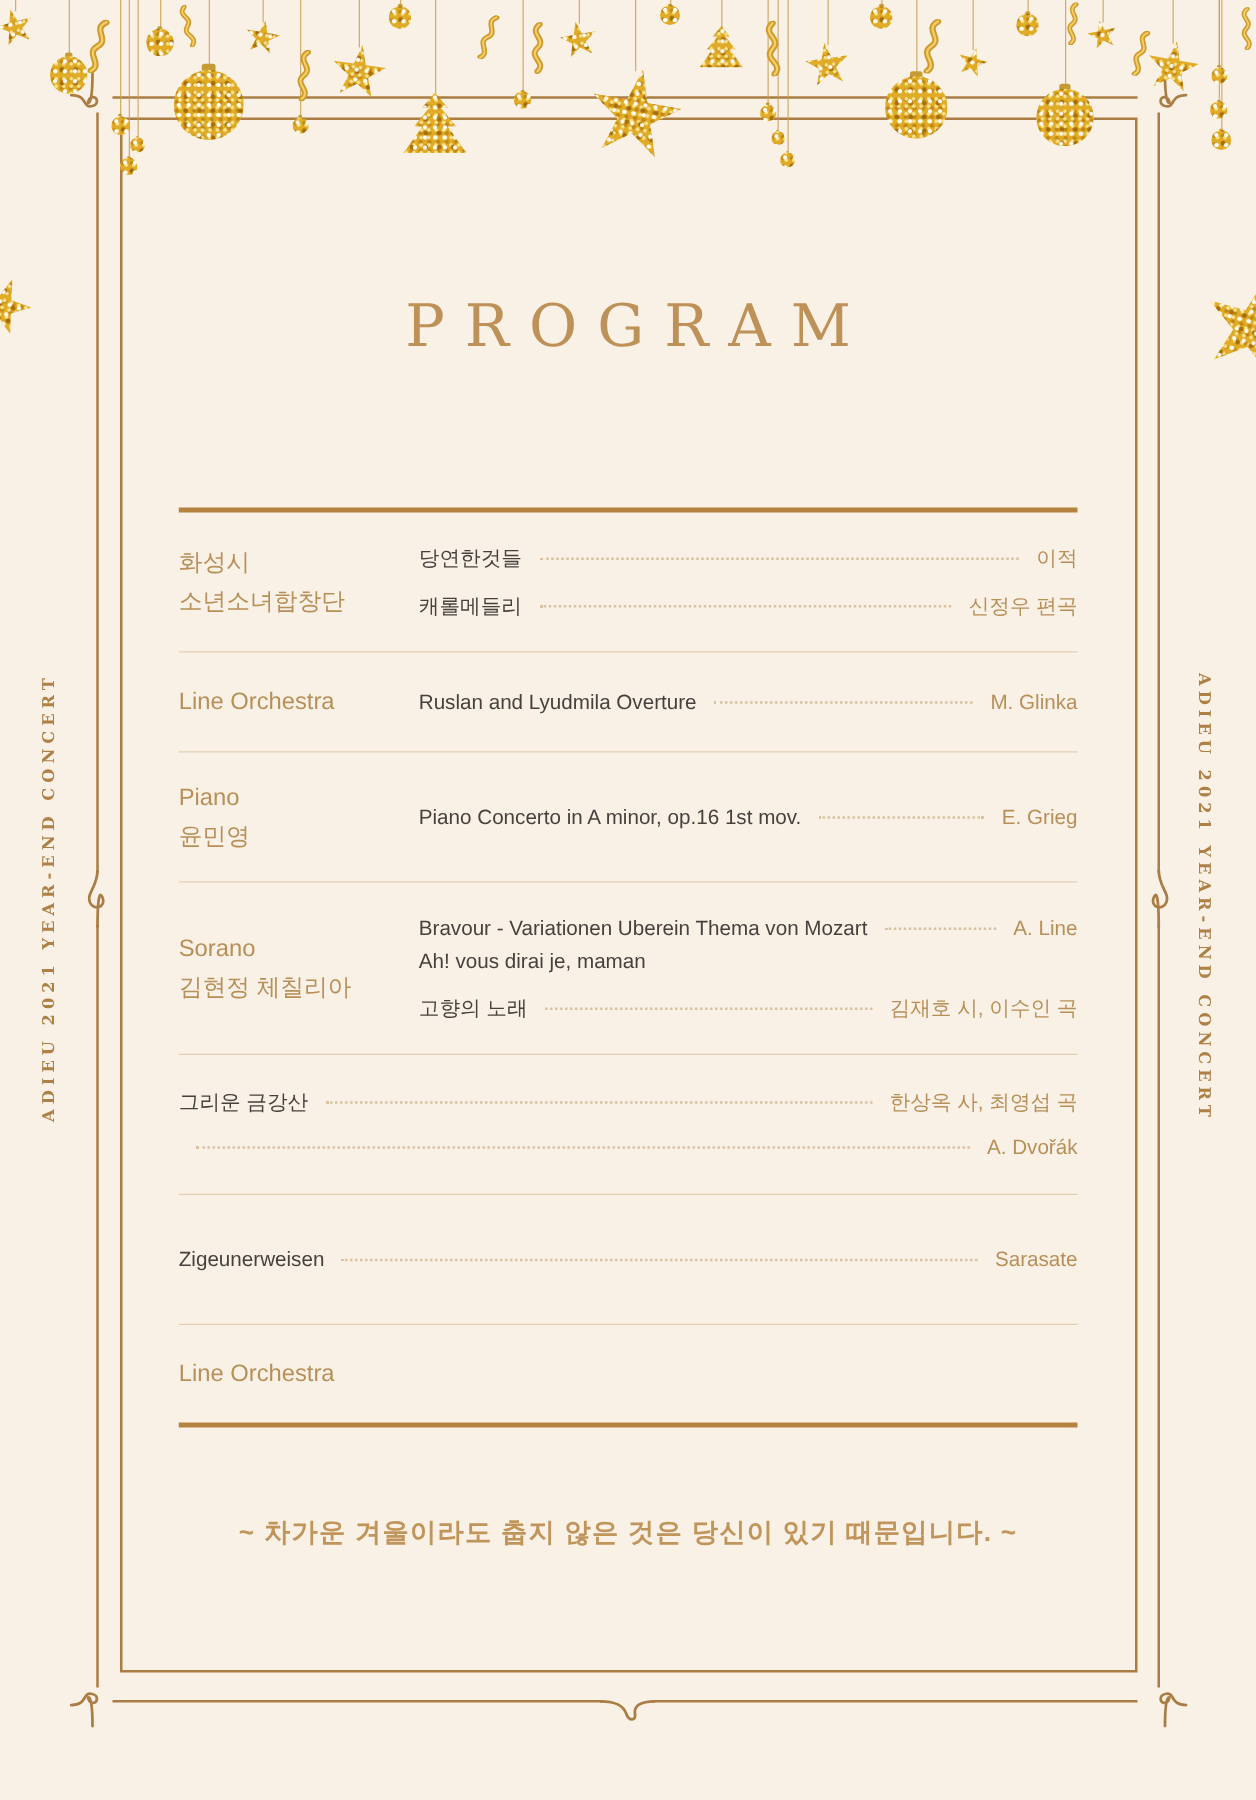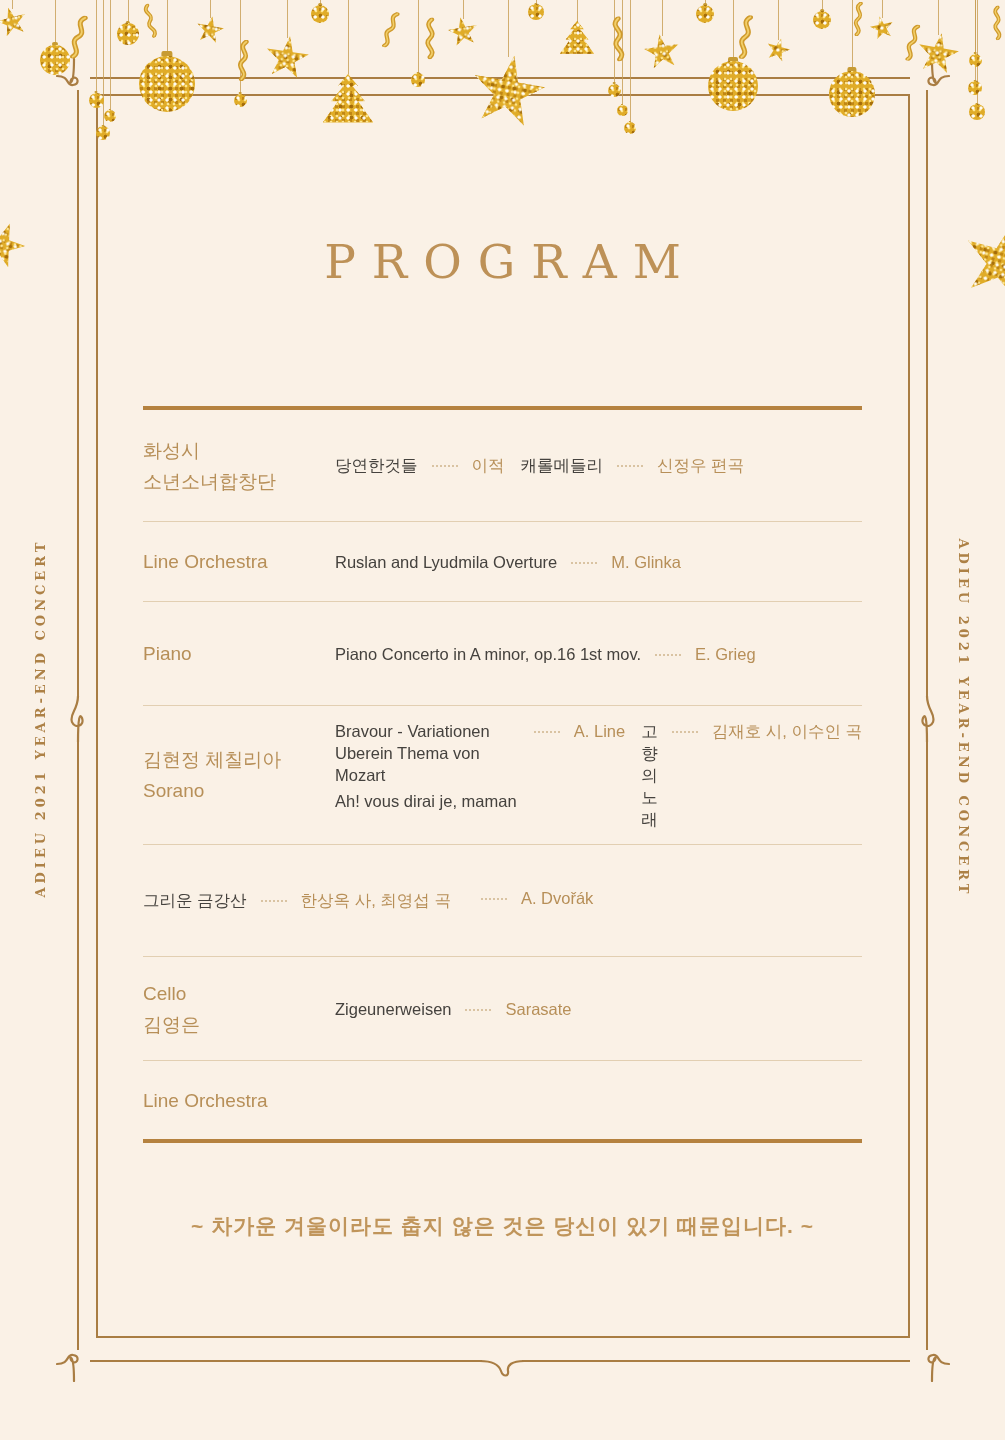--- a/index.html
+++ b/index.html
@@ -58,21 +58,21 @@
   .prow{display:flex;align-items:center;border-bottom:1px solid var(--sep)}
   .prow:last-child{border-bottom:none}
   .prow:nth-child(1){min-height:112px}
   .prow:nth-child(2){min-height:80px}
   .prow:nth-child(3){min-height:104px}
   .prow:nth-child(4){min-height:138px}
   .prow:nth-child(5){min-height:112px}
   .prow:nth-child(6){min-height:104px}
   .prow:nth-child(7){min-height:78px}
   .plabel{width:192px;flex:none;color:var(--gold);font-size:19px;line-height:31px;font-weight:400}
-  .ppieces{flex:1;display:flex;flex-direction:row;gap:16px;padding:14px 0}
+  .ppieces{flex:1;display:flex;flex-direction:column;gap:16px;padding:14px 0}
   .pline{display:flex;align-items:baseline}
   .ptitle{color:var(--dark);font-size:16.5px;line-height:22px}
   .leader{flex:1;min-width:26px;border-bottom:2px dotted var(--leader);transform:translateY(-4px);margin:0 14px}
   .pcomp{color:var(--gold);font-size:16.5px;white-space:nowrap;text-align:right}
   .ptitle2{color:var(--dark);font-size:16.5px;line-height:22px;margin-top:4px}
 </style>
 </head>
 <body>
 
 <div class="stage">
@@ -375,35 +375,36 @@
                 <div class="ptitle">Ruslan and Lyudmila Overture</div>
                 <div class="leader"></div>
                 <div class="pcomp">M. Glinka</div>
               </div>
             </div>
           </div>
         </div>
         <div class="prow">
           <div class="plabel">
             <div class="">Piano</div>
+            <div class="">윤민영</div>
           </div>
           <div class="ppieces">
             <div class="piece">
               <div class="pline">
                 <div class="ptitle">Piano Concerto in A minor, op.16 1st mov.</div>
                 <div class="leader"></div>
                 <div class="pcomp">E. Grieg</div>
               </div>
             </div>
           </div>
         </div>
         <div class="prow">
           <div class="plabel">
+            <div class="">Sorano</div>
             <div class="">김현정 체칠리아</div>
-            <div class="">Sorano</div>
           </div>
           <div class="ppieces">
             <div class="piece">
               <div class="pline">
                 <div class="ptitle">Bravour - Variationen Uberein Thema von Mozart</div>
                 <div class="leader"></div>
                 <div class="pcomp">A. Line</div>
               </div>
               <div class="ptitle2">Ah! vous dirai je, maman</div>
             </div>
@@ -427,24 +428,20 @@
             </div>
             <div class="piece">
               <div class="pline">
                 <div class="leader"></div>
                 <div class="pcomp">A. Dvořák</div>
               </div>
             </div>
           </div>
         </div>
         <div class="prow">
-          <div class="plabel">
-            <div class="">Cello</div>
-            <div class="">김영은</div>
-          </div>
           <div class="ppieces">
             <div class="piece">
               <div class="pline">
                 <div class="ptitle">Zigeunerweisen</div>
                 <div class="leader"></div>
                 <div class="pcomp">Sarasate</div>
               </div>
             </div>
           </div>
         </div>

